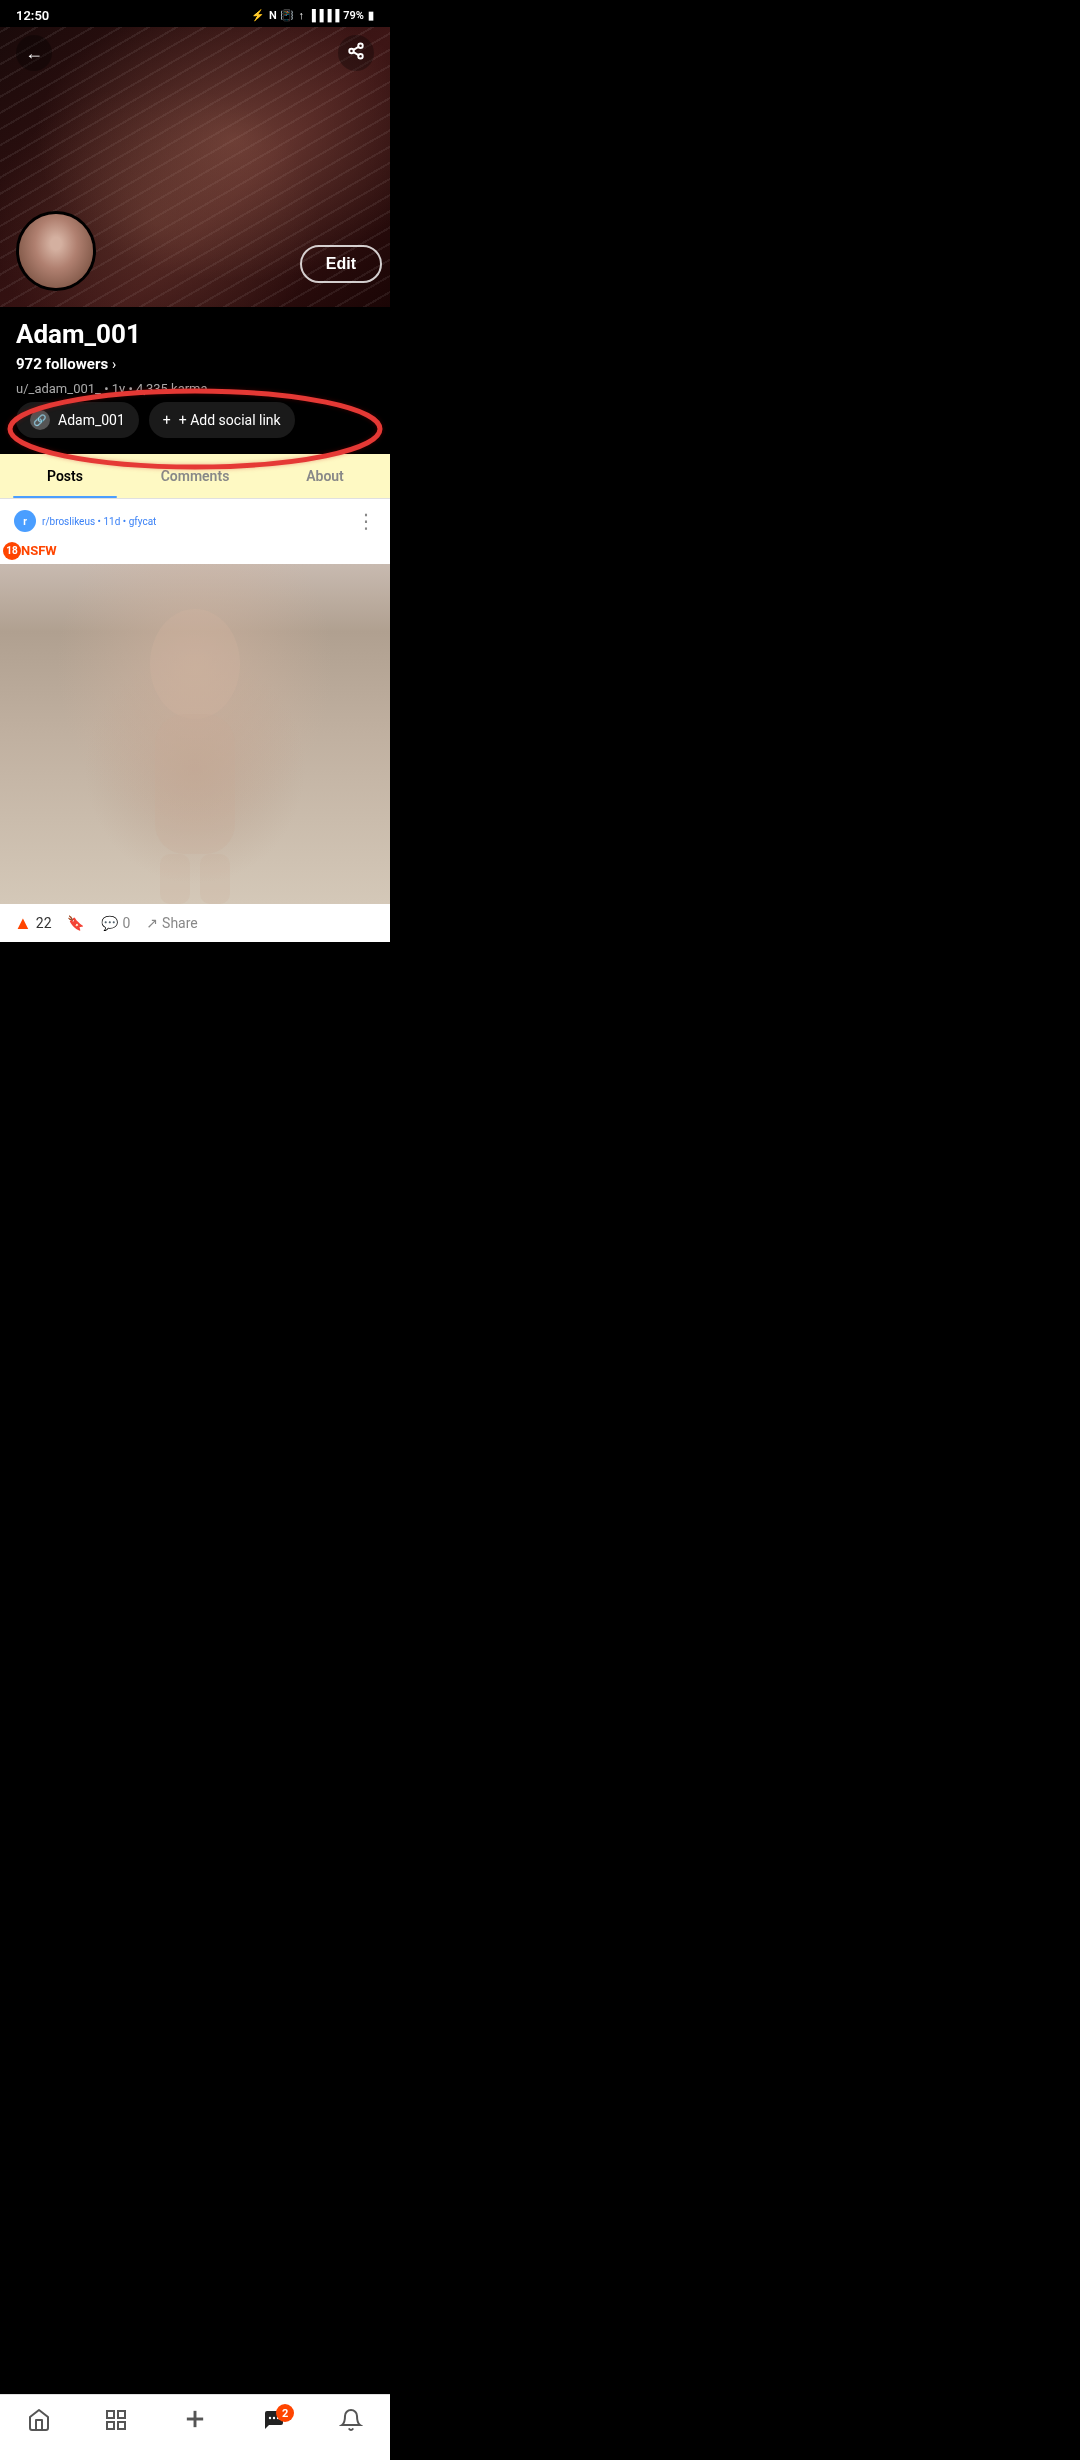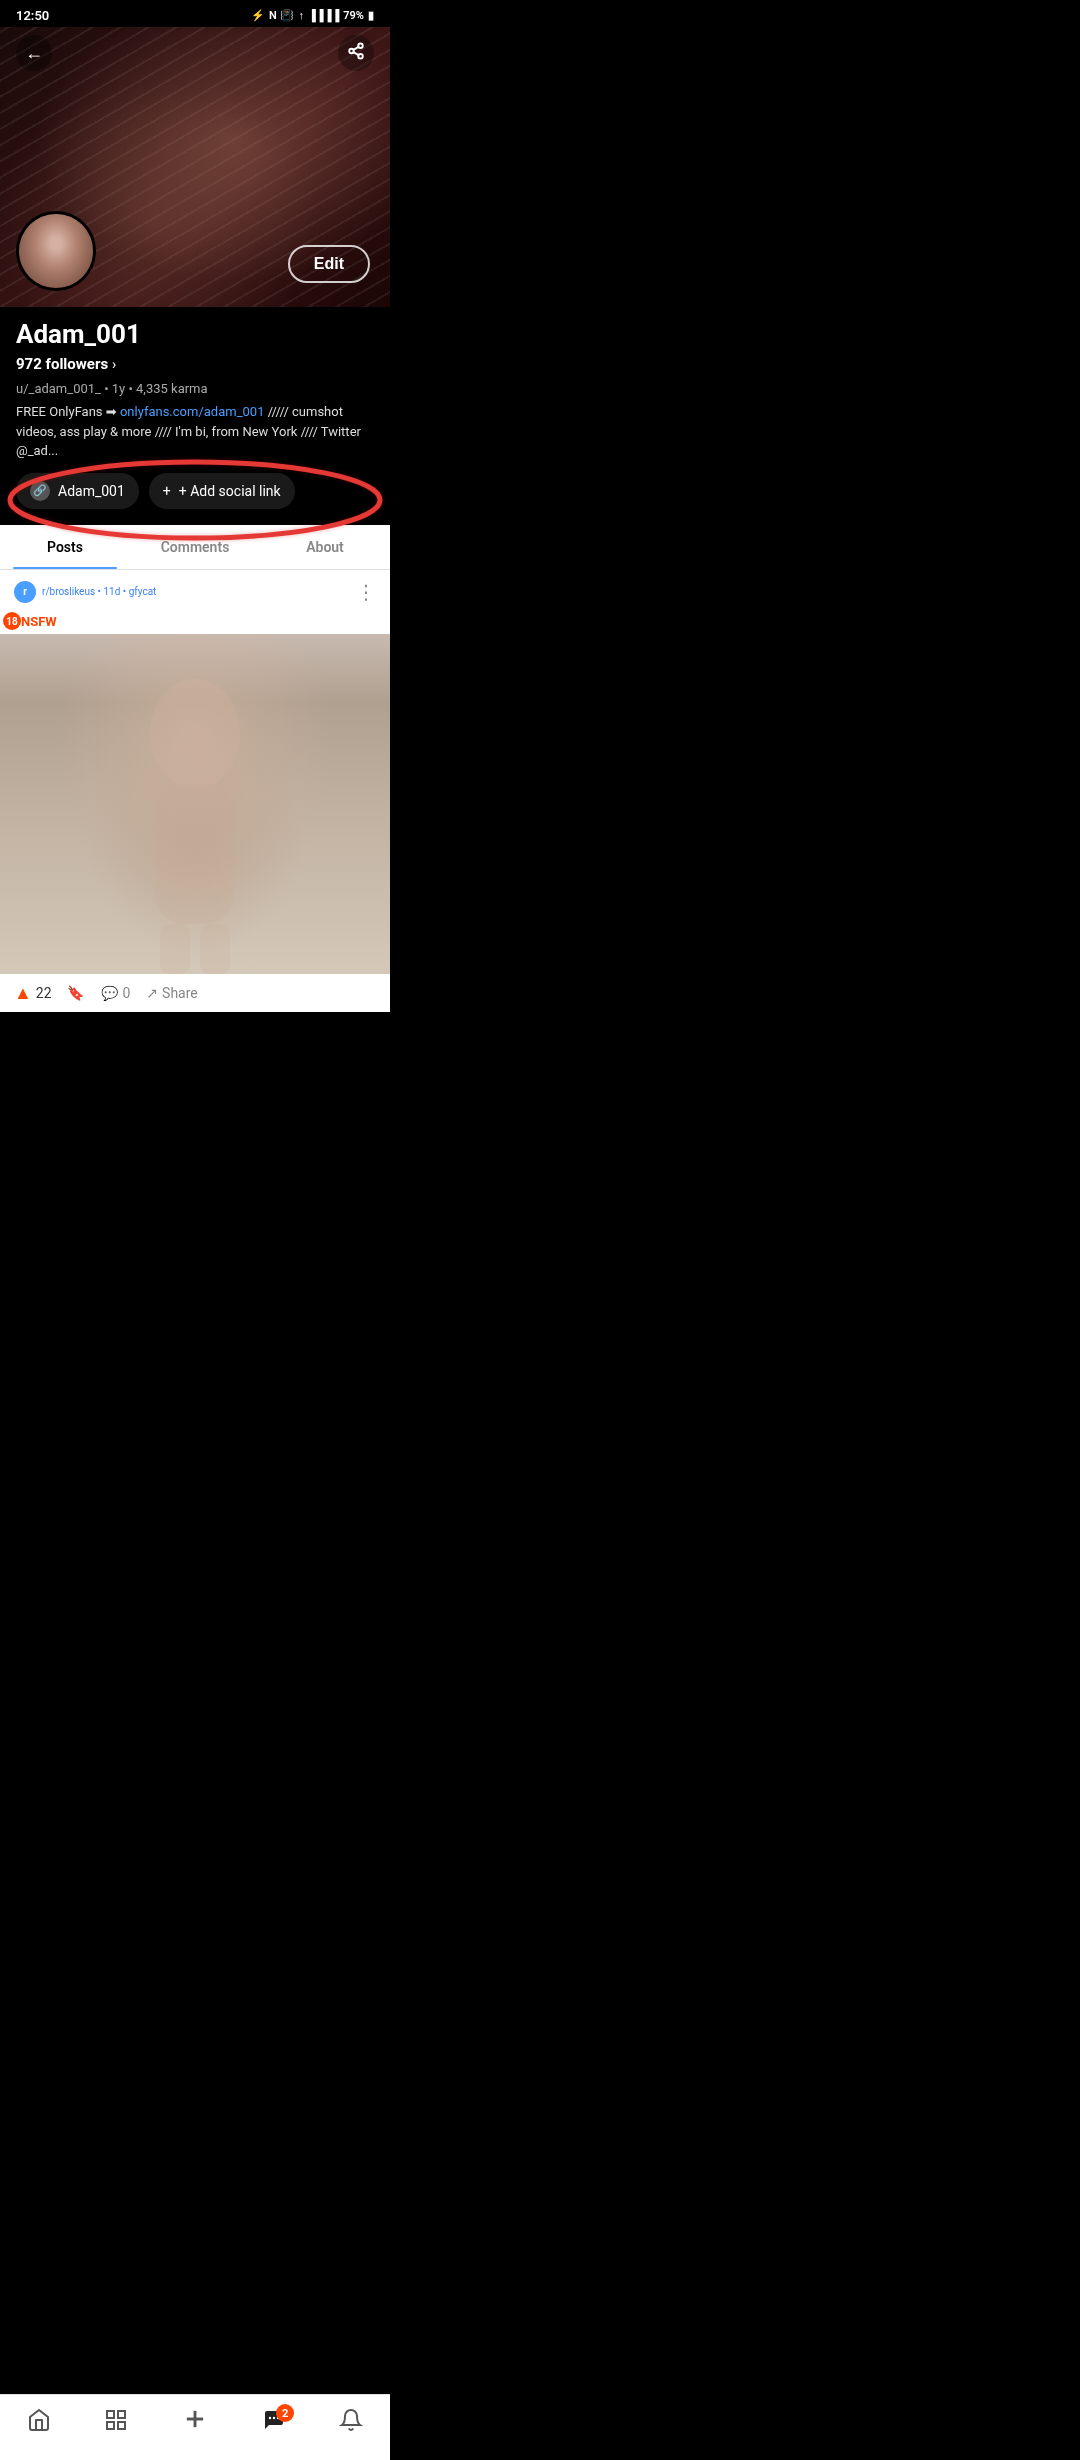--- a/index.html
+++ b/index.html
@@ -102,21 +102,21 @@
       width: 100%;
       height: 100%;
       background:
         radial-gradient(ellipse at 50% 40%, #d4b0a0 10%, #b08070 40%, #8a6050 70%, #5a3020 100%);
     }
 
     
     .edit-btn {
       position: absolute;
       bottom: 24px;
-      right: 20px;
+      right: 8px;
       background: transparent;
       border: 2px solid rgba(255,255,255,0.8);
       border-radius: 24px;
       color: #fff;
       font-size: 16px;
       font-weight: 600;
       padding: 8px 24px;
       cursor: pointer;
       z-index: 5;
     }
@@ -194,21 +194,21 @@
       font-size: 11px;
       color: #fff;
     }
     .add-social-chip {
       background: #1a1a1a;
     }
 
     
     .tabs-bar {
       display: flex;
-      background: #ffffff;
+      background: #fef9c3;
       border-bottom: 1px solid #e0e0e0;
     }
     .tab-item {
       flex: 1;
       text-align: center;
       padding: 14px 0;
       font-size: 14px;
       font-weight: 600;
       color: #888;
       cursor: pointer;
@@ -450,23 +450,20 @@
     <div class="profile-info">
       <div class="username">Adam_001</div>
 
       <div class="followers-row">
         <span class="followers-text">972 followers</span>
         <span class="followers-chevron">›</span>
       </div>
 
       <div class="user-meta">u/_adam_001_ • 1y • 4,335 karma</div>
 
-      <div class="bio-text">
-        FREE OnlyFans ➡ <a class="bio-link" href="#">onlyfans.com/adam_001</a> ///// cumshot videos, ass play &amp; more //// I'm bi, from New York //// Twitter @_ad...
-      </div>
 
       <div class="social-links-row" style="position:relative;">
         <div class="social-chip">
           <div class="social-chip-icon">🔗</div>
           <span>Adam_001</span>
         </div>
         <div class="social-chip add-social-chip">
           <span>+</span>
           <span>+ Add social link</span>
         </div>

